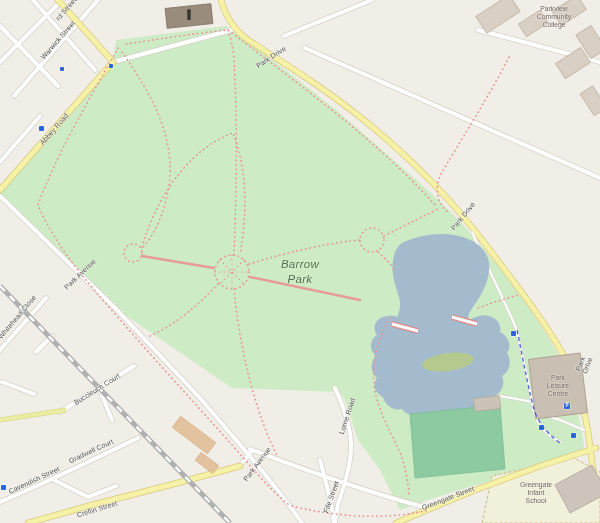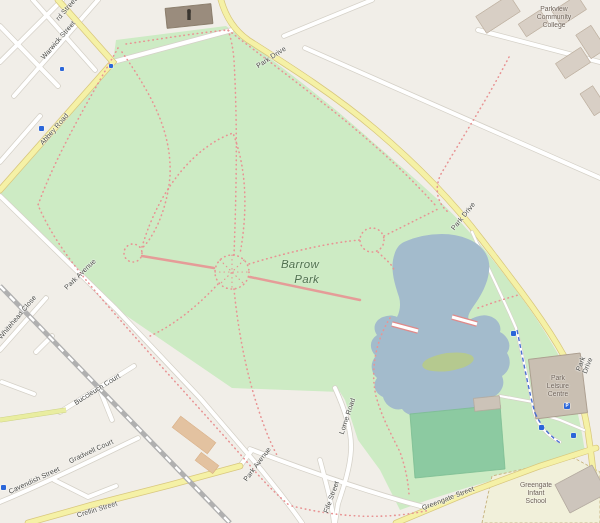--- a/index.html
+++ b/index.html
@@ -220,21 +220,21 @@
   <div class="lbl street" style="left:257px;top:464px;transform:translate(-50%,-50%) rotate(-53deg);">Park Avenue</div>
   <div class="lbl street" style="left:347px;top:416px;transform:translate(-50%,-50%) rotate(-72deg);">Lorne Road</div>
   <div class="lbl street" style="left:331px;top:497px;transform:translate(-50%,-50%) rotate(-70deg);">Fife Street</div>
   <div class="lbl street" style="left:17px;top:317px;transform:translate(-50%,-50%) rotate(-50deg);">Whitehead Close</div>
   <div class="lbl street" style="left:97px;top:389px;transform:translate(-50%,-50%) rotate(-32deg);">Buccleuch Court</div>
   <div class="lbl street" style="left:91px;top:451px;transform:translate(-50%,-50%) rotate(-25deg);">Gradwell Court</div>
   <div class="lbl street" style="left:34px;top:480px;transform:translate(-50%,-50%) rotate(-25deg);">Cavendish Street</div>
   <div class="lbl street" style="left:97px;top:509px;transform:translate(-50%,-50%) rotate(-17deg);">Crellin Street</div>
   <div class="lbl street" style="left:448px;top:498px;transform:translate(-50%,-50%) rotate(-21deg);">Greengate Street</div>
 
-  <div class="lbl parkname" style="left:300px;top:272px;transform:translate(-50%,-50%);text-align:right;">Barrow
+  <div class="lbl parkname" style="left:300px;top:272px;transform:translate(-50%,-50%);">Barrow
 Park</div>
   <div class="lbl place" style="left:554px;top:17px;transform:translate(-50%,-50%);">Parkview
 Community
 College</div>
   <div class="lbl place" style="left:558px;top:386px;transform:translate(-50%,-50%);">Park
 Leisure
 Centre</div>
   <div class="lbl place" style="left:536px;top:493px;transform:translate(-50%,-50%);">Greengate
 Infant
 School</div>

